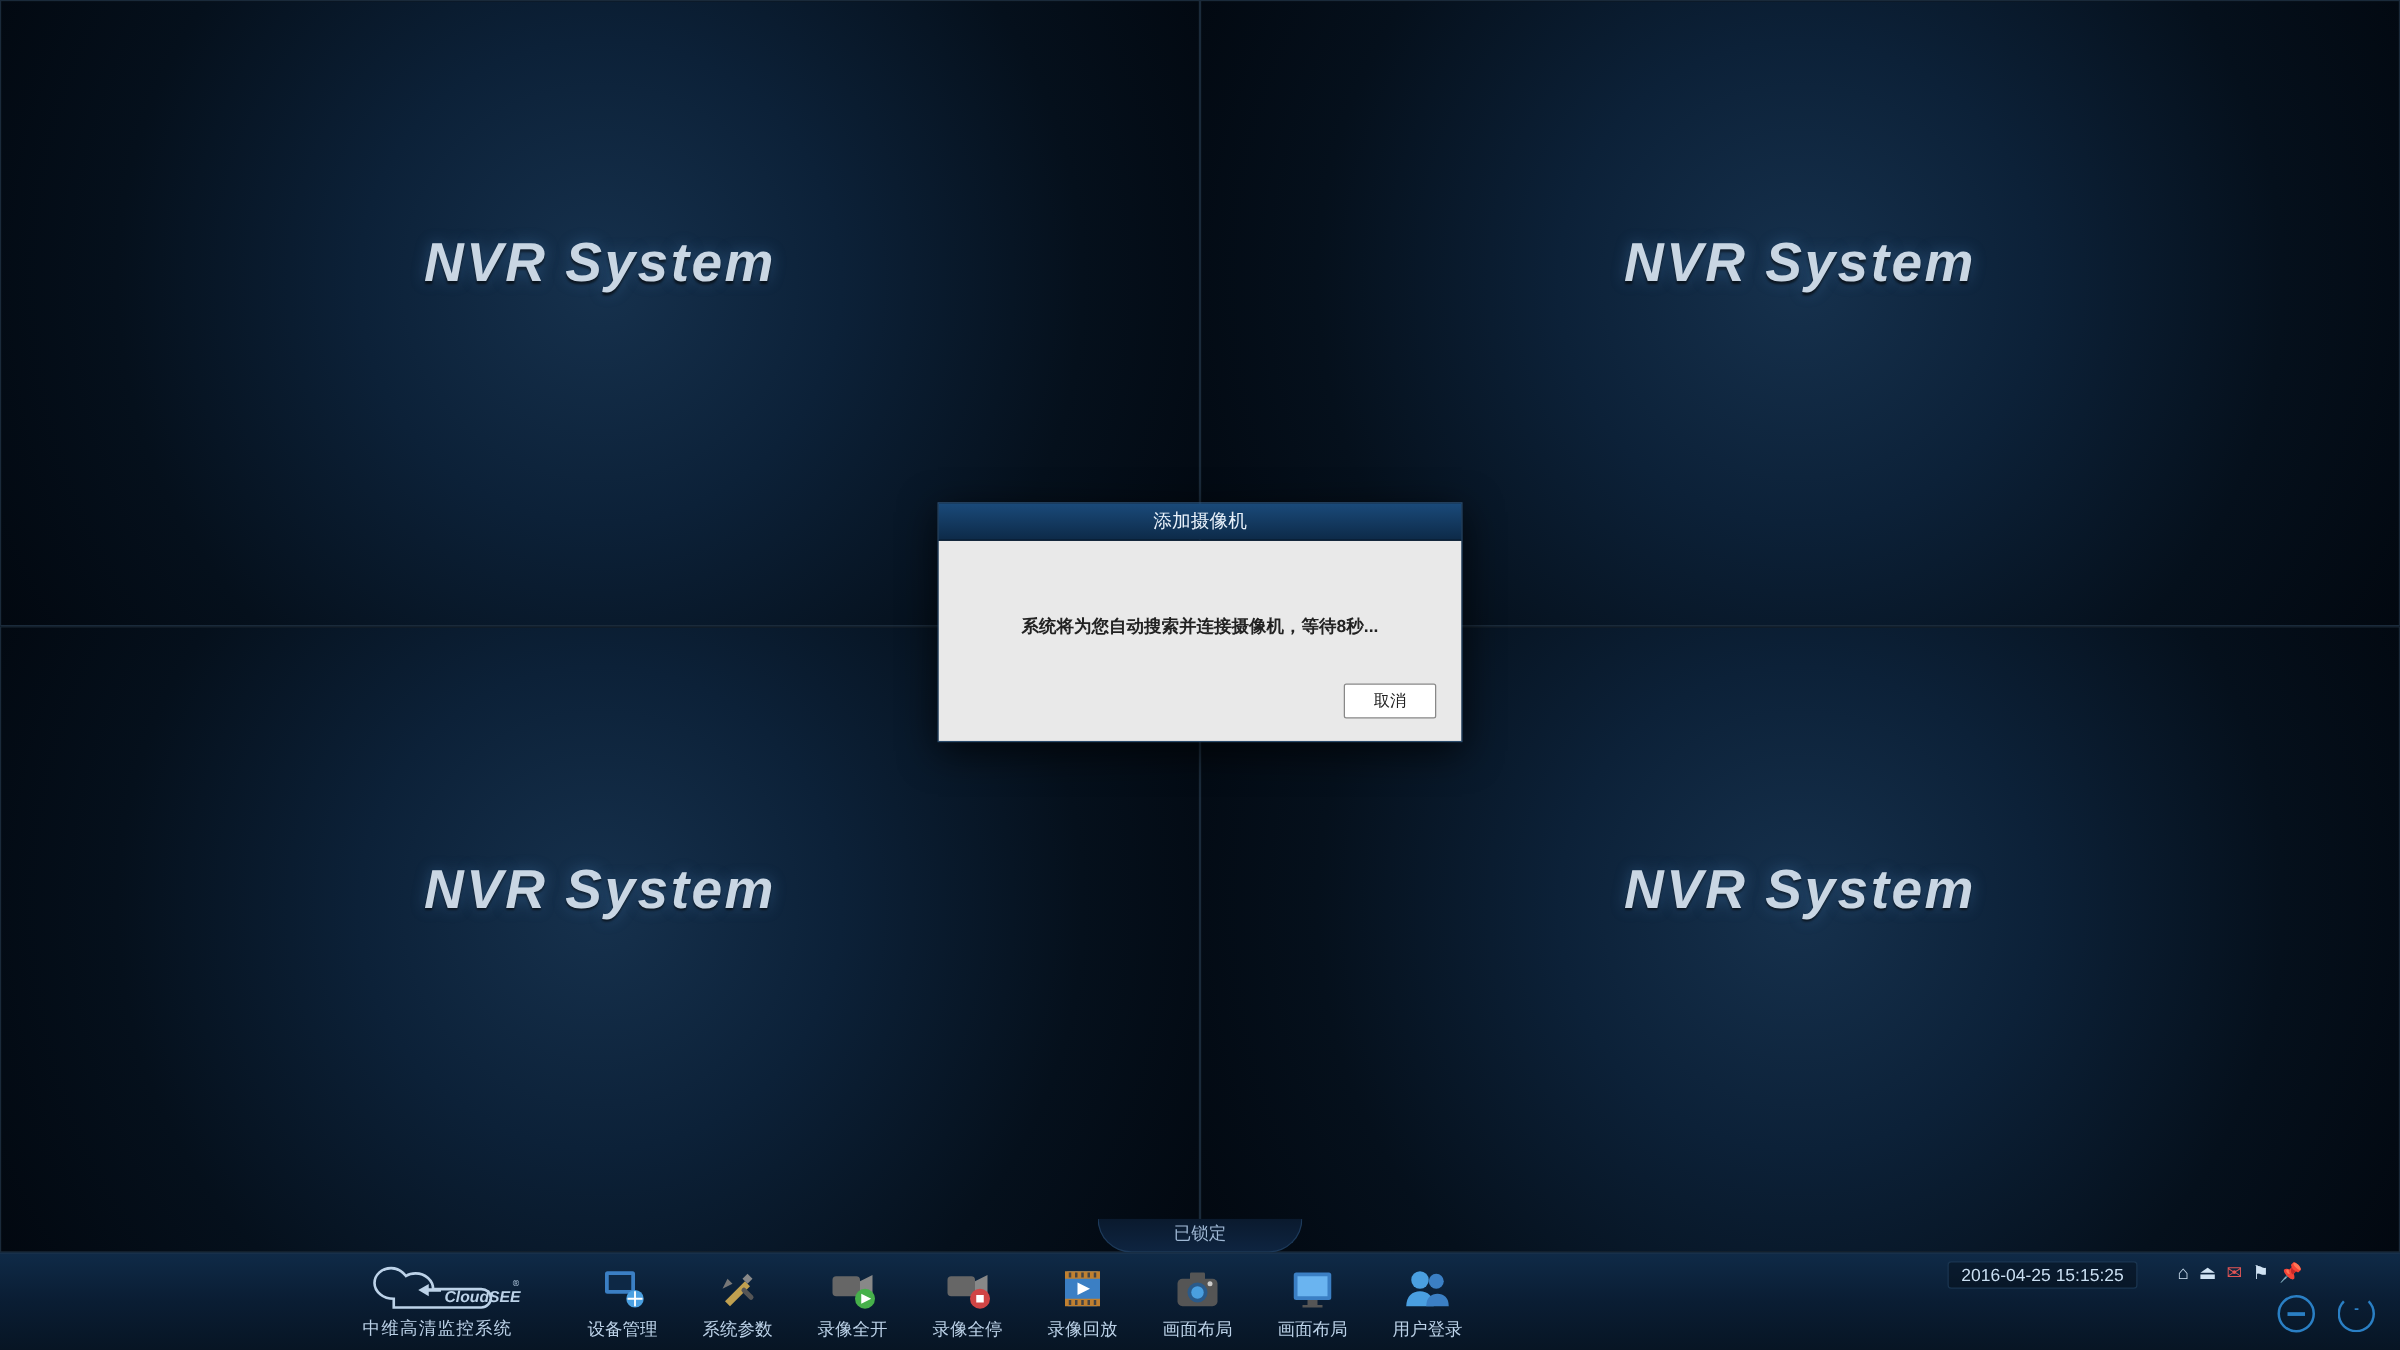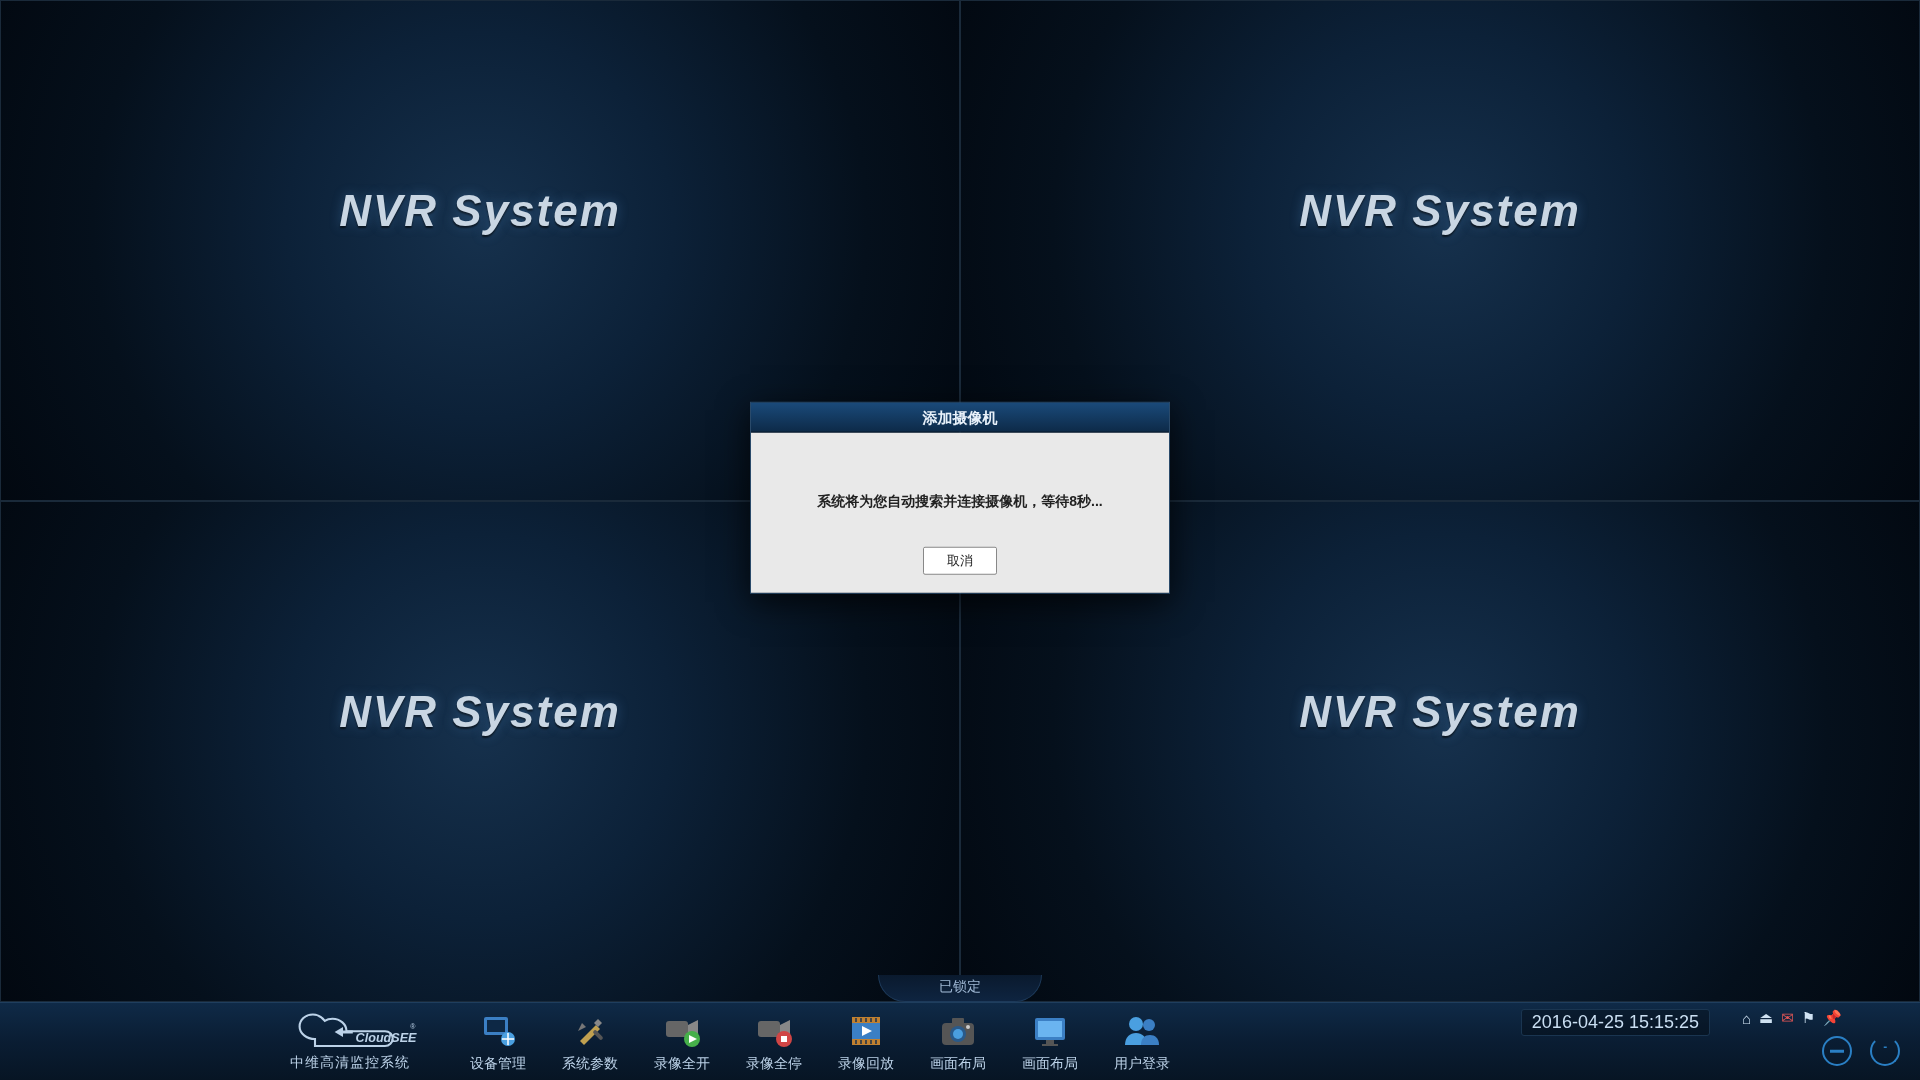--- a/index.html
+++ b/index.html
@@ -45,21 +45,21 @@
   .logo-caption { font-size: 14px; color:#bcd2e8; letter-spacing:1px; }
 
   .toolbar { display:flex; gap: 36px; }
   .tbtn { display:flex; flex-direction:column; align-items:center; gap:4px; cursor:pointer; }
   .tbtn .ticon { width:40px; height:40px; display:flex; align-items:center; justify-content:center; }
   .tbtn .tlabel { font-size:14px; color:#bcd2e8; }
 
   .datetime {
     position:absolute; right: 210px; top: 6px;
     background: rgba(0,0,0,.3); border:1px solid #1a3550; border-radius:3px;
-    padding: 2px 10px; color:#cadff2; font-size:18px;text-align:right;
+    padding: 2px 10px; color:#cadff2; font-size:14px;text-align:right;
   }
   .tray {
     position:absolute; right: 78px; top: 6px;
     display:flex; gap:8px; align-items:center;
   }
   .tray span { color:#d0e2f2; font-size:15px; cursor:pointer; }
   .tray .red { color:#e05555; }
 
   .sys-buttons { position:absolute; right:20px; bottom:14px; display:flex; gap:18px; }
   .circ-btn { width:30px; height:30px; border:2.5px solid #2a7fc4; border-radius:50%; position:relative; cursor:pointer; }
@@ -68,27 +68,27 @@
   .circ-btn.power { border-top-color: transparent; transform: rotate(0deg); }
   .circ-btn.power { clip-path: polygon(0 0,42% 0,42% 35%,58% 35%,58% 0,100% 0,100% 100%,0 100%); }
 
   
   .dialog {
     position:absolute; width: 420px; left:50%; top:50%; transform:translate(-50%,-72%);
     box-shadow: 0 8px 30px rgba(0,0,0,.7);
     border:1px solid #2a4a6a;
   }
   .dlg-title {
-    height:30px; line-height:30px; text-align:center; color:#e8f1fa; font-size:15px; font-weight:bold;
+    height:30px; line-height:30px; text-align:center; color:#e8f1fa; font-size:15px; font-weight:normal;
     background: linear-gradient(#1a4a7a, #0d2a48);
     border-bottom:1px solid #0a1f35;
   }
   .dlg-body { background:#e9e9e9; padding: 60px 20px 18px; }
   .dlg-msg { text-align:center; font-size:14px; color:#222; font-weight:bold; }
-  .dlg-footer { display:flex; justify-content:center; margin-top:36px; }
+  .dlg-footer { display:flex; justify-content:flex-end; margin-top:36px; }
   .dlg-btn {
     min-width:74px; height:28px; background:#fff; border:1px solid #888; border-radius:2px;
     font-size:13px; color:#222; cursor:pointer;
   }
 </style>
 </head>
 <body>
 
 <div class="grid">
   <div class="tile">

